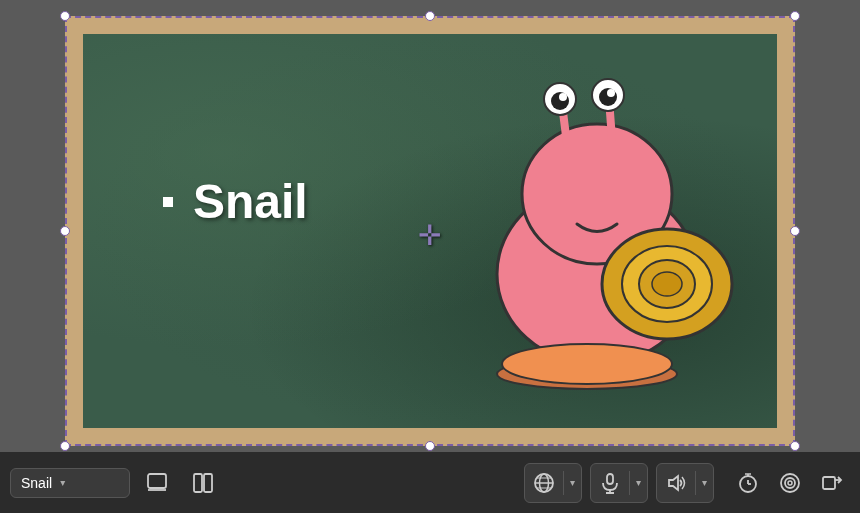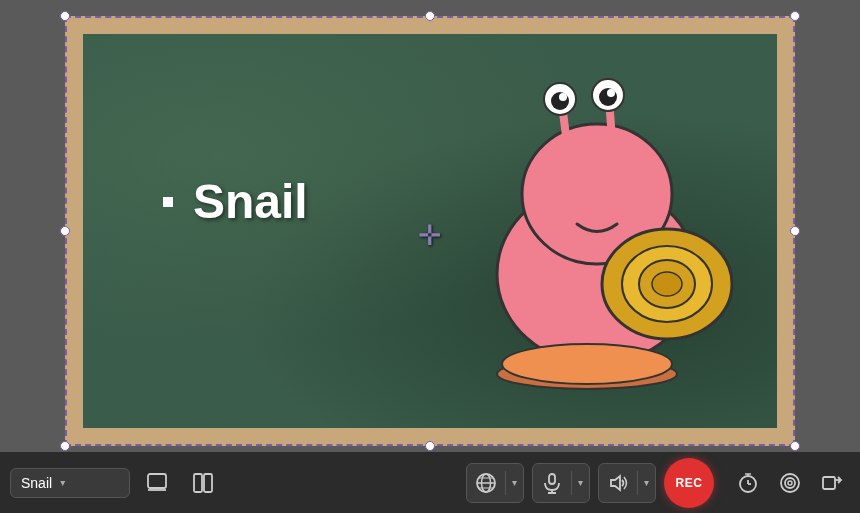--- a/index.html
+++ b/index.html
@@ -365,23 +365,20 @@
       <svg width="22" height="22" viewBox="0 0 22 22">
         <polygon points="4,8 8,8 13,4 13,18 8,14 4,14" stroke="#ccc" stroke-width="1.8" fill="none"></polygon>
         <path d="M15 8 Q18 11 15 14" stroke="#ccc" stroke-width="1.8" fill="none"></path>
         <path d="M17 5 Q22 11 17 17" stroke="#ccc" stroke-width="1.5" fill="none"></path>
       </svg>
     </span>
     <div class="divider"></div>
     <span class="arr">▾</span>
   </div>
 
-  <button class="rec-btn">
-    <span>REC</span>
-  </button>
 
   <div class="right-icons">
 
     <button class="right-icon-btn">
       <svg width="22" height="22" viewBox="0 0 22 22">
         <circle cx="11" cy="12" r="8" stroke="#ccc" stroke-width="1.8" fill="none"></circle>
         <line x1="11" y1="4" x2="11" y2="2" stroke="#ccc" stroke-width="1.5"></line>
         <line x1="8" y1="2" x2="14" y2="2" stroke="#ccc" stroke-width="1.5"></line>
         <line x1="11" y1="12" x2="11" y2="8" stroke="#ccc" stroke-width="1.8"></line>
         <line x1="11" y1="12" x2="14" y2="12" stroke="#ccc" stroke-width="1.8"></line>

